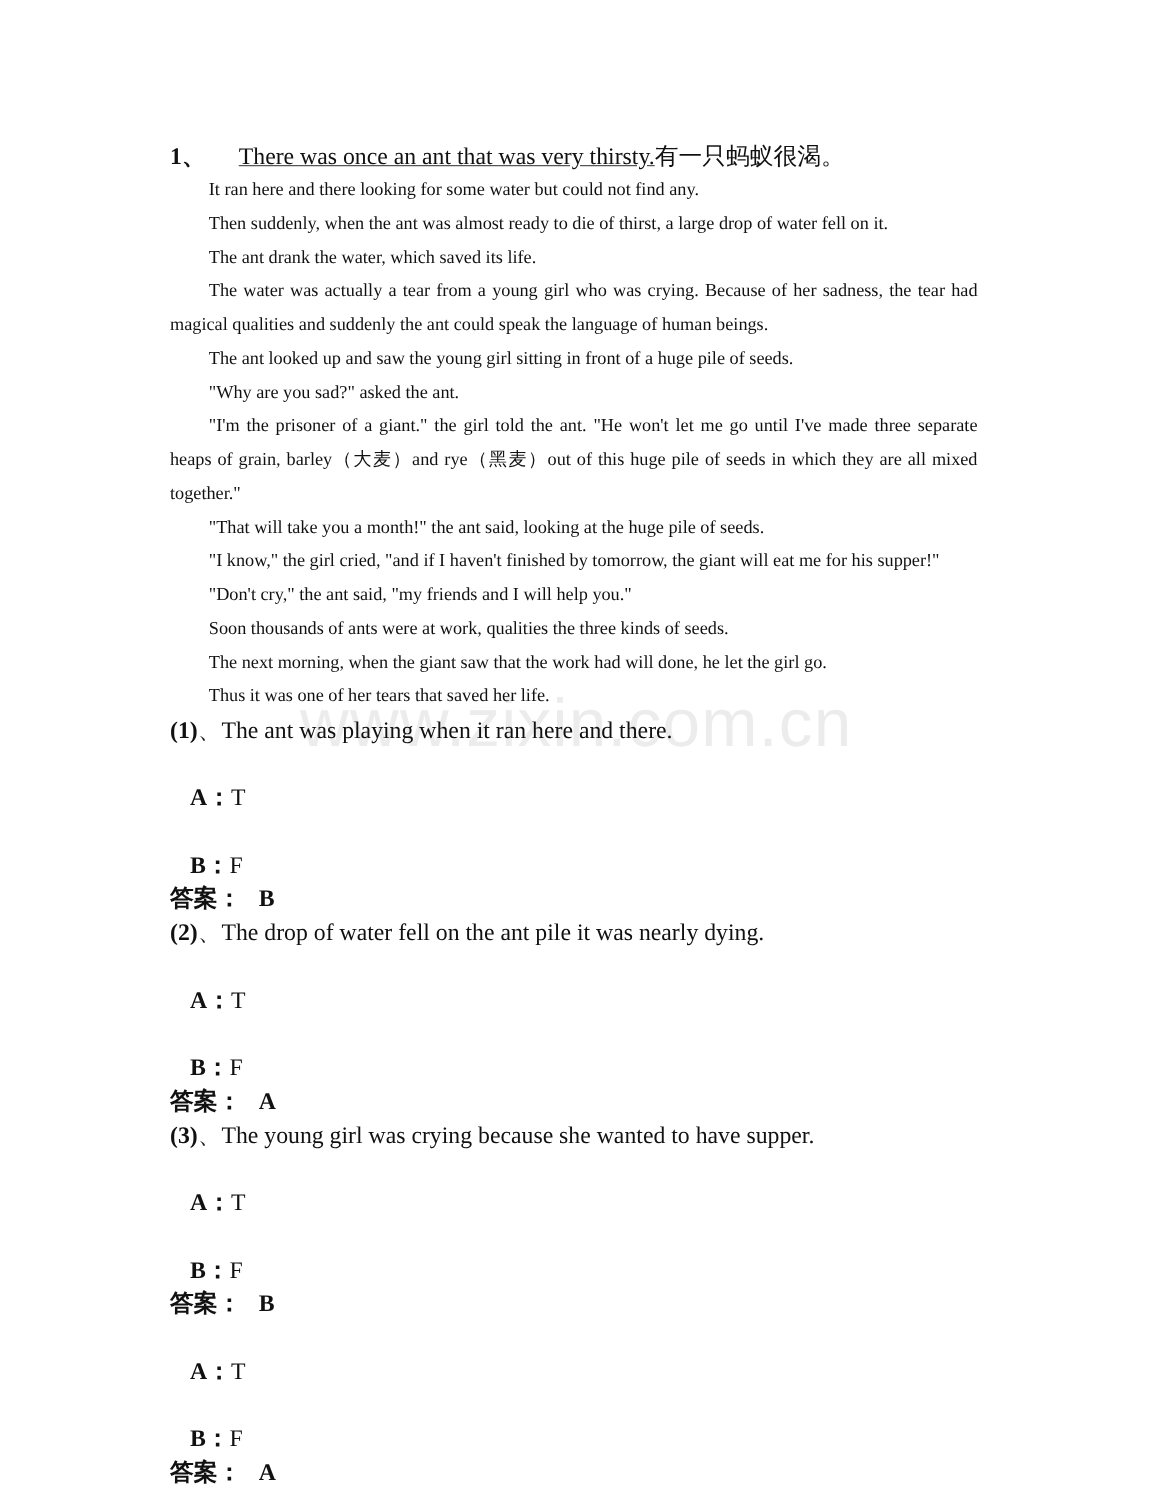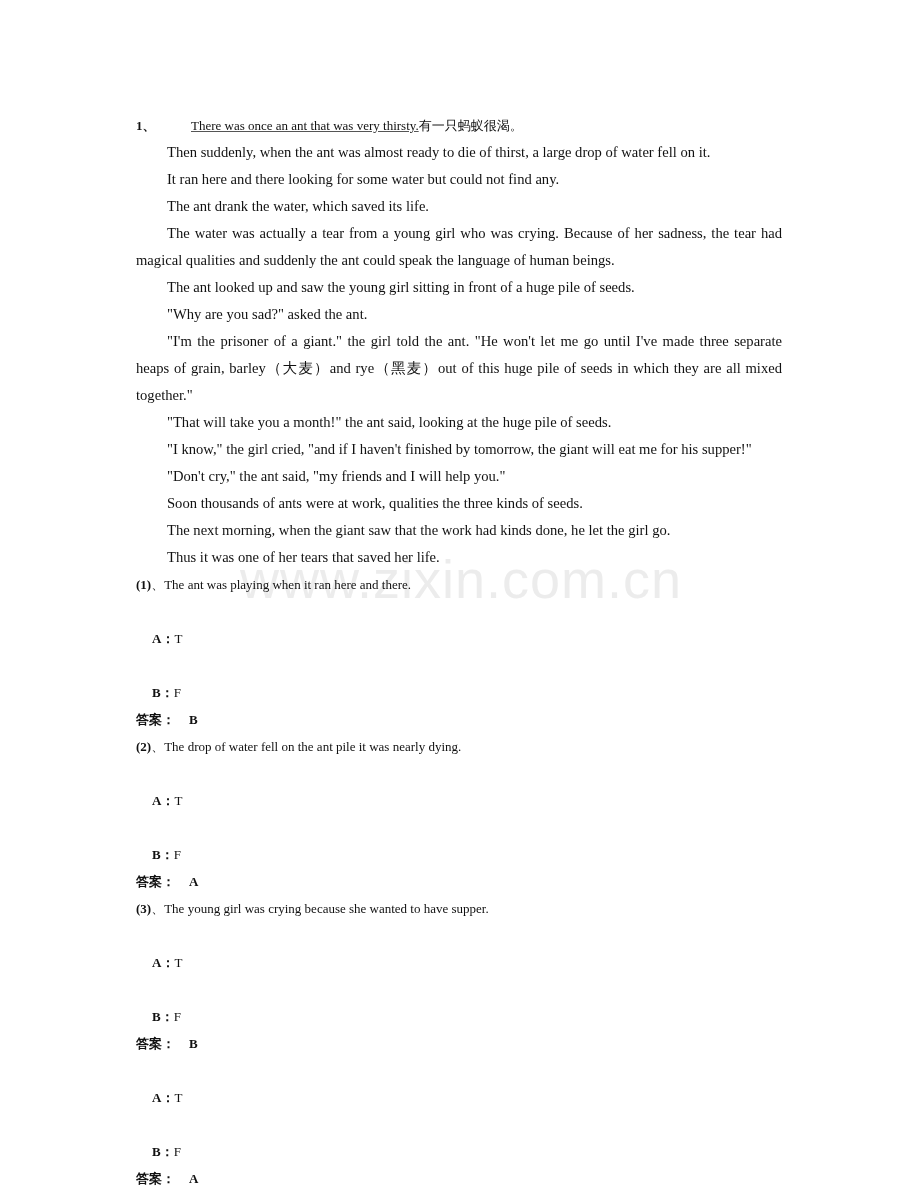--- a/index.html
+++ b/index.html
@@ -1,51 +1,51 @@
 <!DOCTYPE html>
 <html><head>
 <meta charset="utf-8">
 <style>
   html, body { margin: 0; padding: 0; background: #ffffff; }
   body { width: 920px; height: 1191px; position: relative; overflow: hidden;
          font-family: "Liberation Serif", "DejaVu Serif", serif; color: #111; }
   .page { position: absolute; left: 136px; top: 112px; width: 648px; }
-  .line { font-size: 13px; line-height: 27px; height: 27px; white-space: nowrap; }
+  .line { font-size: 19px; line-height: 27px; height: 27px; white-space: nowrap; }
   .para { font-size: 14.6px; line-height: 27px; text-indent: 31px; width: 646px; text-align: justify; }
   .qnum { font-weight: bold; }
   .title-num { font-weight: bold; display: inline-block; width: 55px; }
   .title-text { text-decoration: underline; text-decoration-color: #555; }
   .opt { padding-left: 16px; margin-top: 27px; }
   .opt b { font-weight: bold; }
   .ans-label { }
   .ans-val { font-weight: bold; margin-left: 14px; }
   .watermark { position: absolute; left: 240px; top: 548px; font-family: Liberation Sans, sans-serif;
                font-size: 54px; color: rgba(170,170,170,0.22); letter-spacing: 1px; pointer-events: none; white-space: nowrap; }
 </style>
 </head>
 <body>
 
 <div class="watermark">www.zixin.com.cn</div>
 
 <div class="page">
   <div class="line">
     <span class="title-num">1、</span><span class="title-text">There was once an ant that was very thirsty.</span><span>有一只蚂蚁很渴。</span>
   </div>
+  <div class="para">It ran here and there looking for some water but could not find any.</div>
   <div class="para">Then suddenly, when the ant was almost ready to die of thirst, a large drop of water fell on it.</div>
-  <div class="para">It ran here and there looking for some water but could not find any.</div>
   <div class="para">The ant drank the water, which saved its life.</div>
   <div class="para">The water was actually a tear from a young girl who was crying. Because of her sadness, the tear had magical qualities and suddenly the ant could speak the language of human beings.</div>
   <div class="para">The ant looked up and saw the young girl sitting in front of a huge pile of seeds.</div>
   <div class="para">"Why are you sad?" asked the ant.</div>
   <div class="para">"I'm the prisoner of a giant." the girl told the ant. "He won't let me go until I've made three separate heaps of grain, barley（大麦）and rye（黑麦）out of this huge pile of seeds in which they are all mixed together."</div>
   <div class="para">"That will take you a month!" the ant said, looking at the huge pile of seeds.</div>
   <div class="para">"I know," the girl cried, "and if I haven't finished by tomorrow, the giant will eat me for his supper!"</div>
   <div class="para">"Don't cry," the ant said, "my friends and I will help you."</div>
   <div class="para">Soon thousands of ants were at work, qualities the three kinds of seeds.</div>
-  <div class="para">The next morning, when the giant saw that the work had kinds done, he let the girl go.</div>
+  <div class="para">The next morning, when the giant saw that the work had will done, he let the girl go.</div>
   <div class="para">Thus it was one of her tears that saved her life.</div>
 
   <div class="line">
     <span class="qnum">(1)</span><span>、</span><span>The ant was playing when it ran here and there.</span>
   </div>
   <div class="line opt"><b>A：</b><span>T</span></div>
   <div class="line opt"><b>B：</b><span>F</span></div>
   <div class="line"><b class="ans-label">答案：</b><span class="ans-val">B</span></div>
 
   <div class="line">

